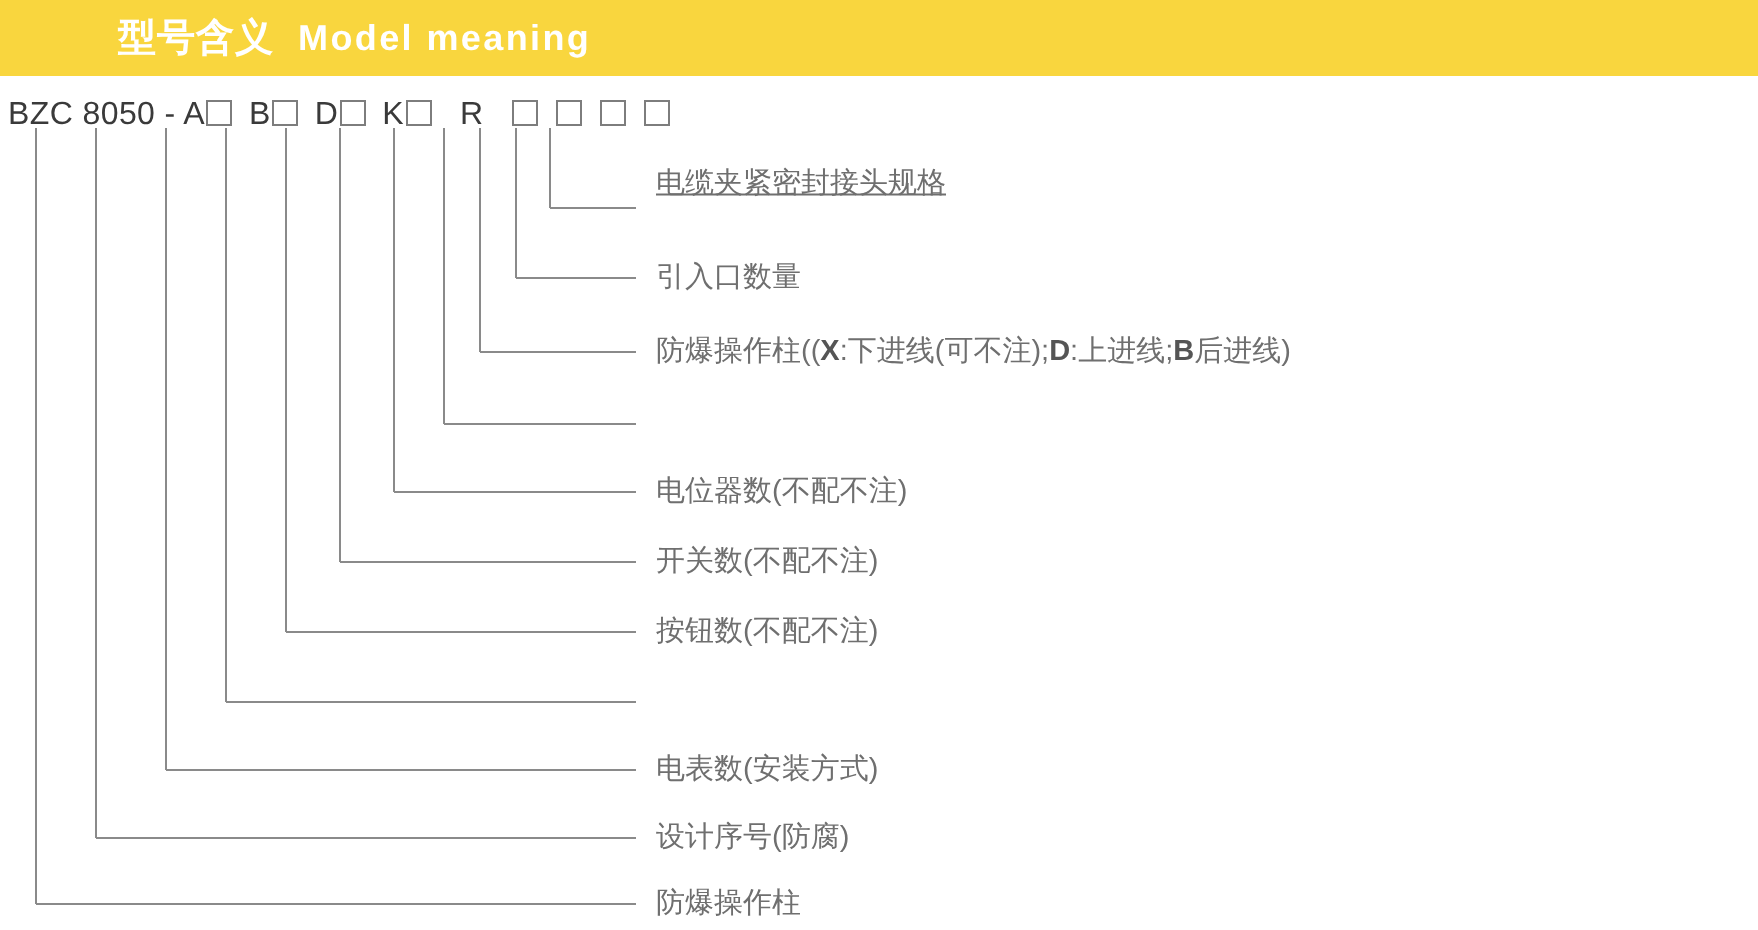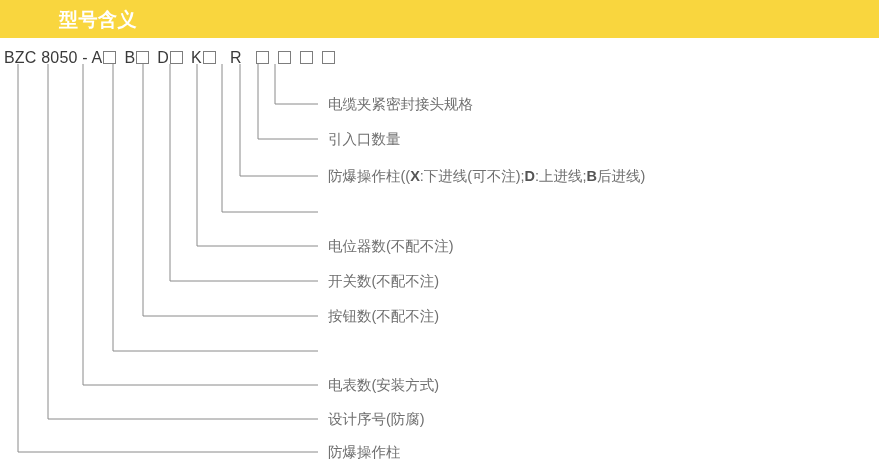--- a/index.html
+++ b/index.html
@@ -88,20 +88,21 @@
     line-height: 1;
     transform: translateY(-50%);
   }
   .leader-label b { font-weight: bold; color: #555555; }
 </style>
 </head>
 <body>
 
 <div id="header-bar">
   <span id="header-title-cn">型号含义</span>
+  <span id="header-title-en">Model meaning</span>
 </div>
 
 <div id="model-code"><span>BZC 8050 - A</span><span class="box"></span><span class="gap"></span><span>B</span><span class="box"></span><span class="gap"></span><span>D</span><span class="box"></span><span class="gap"></span><span>K</span><span class="box"></span><span class="gap-wide"></span><span>R</span><span class="gap-wide"></span><span class="box"></span><span class="gap"></span><span class="box"></span><span class="gap"></span><span class="box"></span><span class="gap"></span><span class="box"></span></div>
 
 <svg id="leader-svg" viewBox="0 0 879 465" xmlns="http://www.w3.org/2000/svg">
     <line x1="275" y1="64" x2="275" y2="104"></line>
     <line x1="275" y1="104" x2="318" y2="104"></line>
     <line x1="258" y1="64" x2="258" y2="139"></line>
     <line x1="258" y1="139" x2="318" y2="139"></line>
     <line x1="240" y1="64" x2="240" y2="176"></line>
@@ -118,21 +119,21 @@
     <line x1="113" y1="351" x2="318" y2="351"></line>
     <line x1="83" y1="64" x2="83" y2="385"></line>
     <line x1="83" y1="385" x2="318" y2="385"></line>
     <line x1="48" y1="64" x2="48" y2="419"></line>
     <line x1="48" y1="419" x2="318" y2="419"></line>
     <line x1="18" y1="64" x2="18" y2="452"></line>
     <line x1="18" y1="452" x2="318" y2="452"></line>
   </svg>
 
 <div id="labels">
-    <div class="leader-label" style="left: 328px; top: 104px;"><span>电缆夹紧密封接头规格</span></div>
+    <div class="leader-label" style="left: 328px; top: 92px; text-decoration: underline;"><span>电缆夹紧密封接头规格</span></div>
     <div class="leader-label" style="left: 328px; top: 139px;"><span>引入口数量</span></div>
     <div class="leader-label" style="left: 328px; top: 176px;"><span>防爆操作柱((</span><b>X</b><span>:下进线(可不注);</span><b>D</b><span>:上进线;</span><b>B</b><span>后进线)</span></div>
     <div class="leader-label" style="left: 328px; top: 246px;"><span>电位器数(不配不注)</span></div>
     <div class="leader-label" style="left: 328px; top: 281px;"><span>开关数(不配不注)</span></div>
     <div class="leader-label" style="left: 328px; top: 316px;"><span>按钮数(不配不注)</span></div>
     <div class="leader-label" style="left: 328px; top: 385px;"><span>电表数(安装方式)</span></div>
     <div class="leader-label" style="left: 328px; top: 419px;"><span>设计序号(防腐)</span></div>
     <div class="leader-label" style="left: 328px; top: 452px;"><span>防爆操作柱</span></div>
   </div>
 

